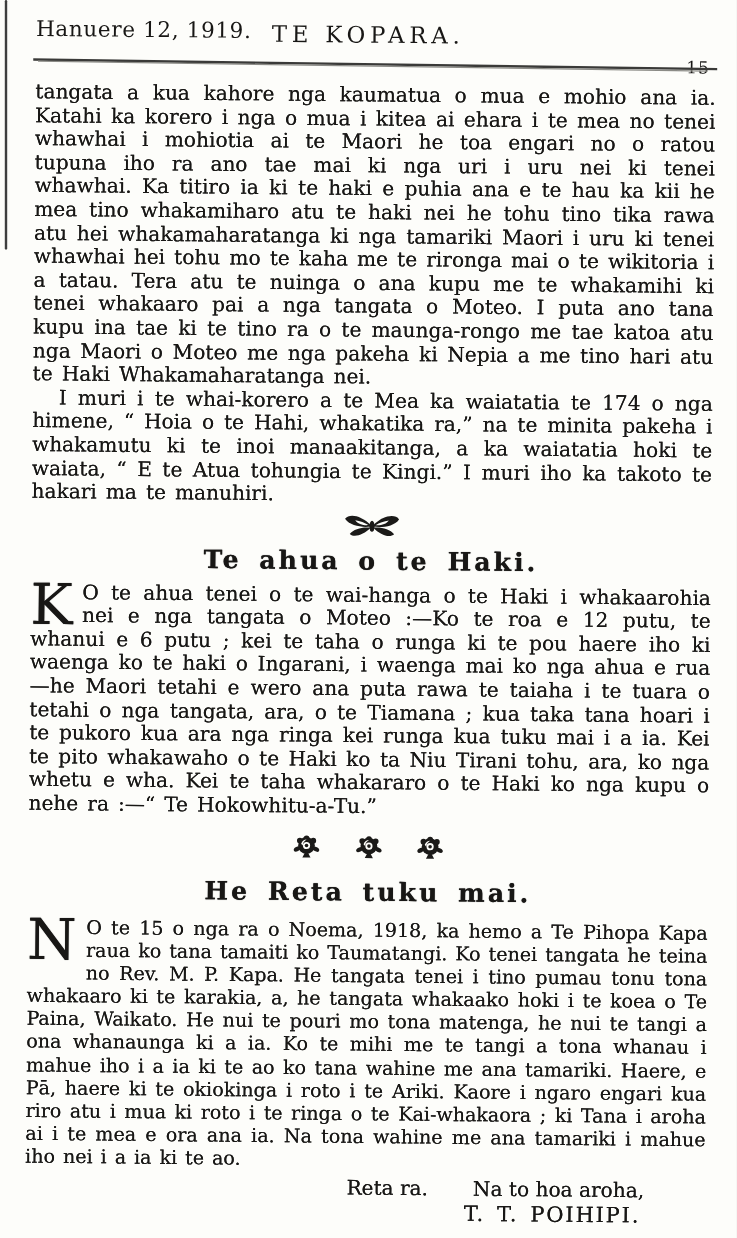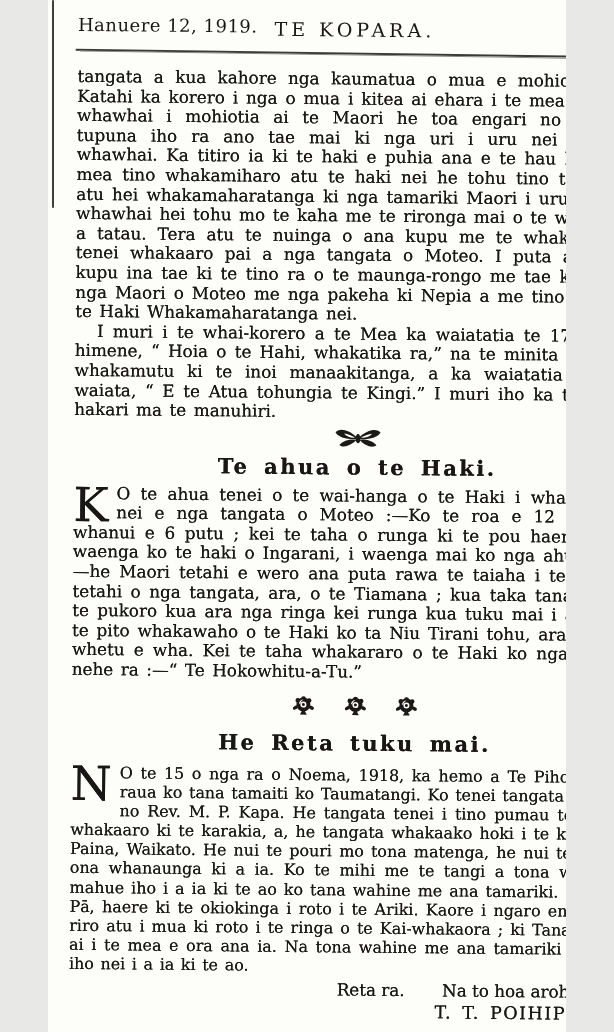--- a/index.html
+++ b/index.html
@@ -1,18 +1,18 @@
 <!DOCTYPE html>
 <html><head>
 <meta charset="utf-8">
 <style>
   html,body{margin:0;padding:0;background:#e8e8e6;}
   .page{
     position:relative;
-    width:518px;height:1032px;
+    width:614px;height:1032px;
     margin:0 auto;
     background:#fdfdfa;
     overflow:hidden;
     font-family:"DejaVu Serif","Liberation Serif",serif;
     color:#181715;
   }
   .scan-mark{
     position:absolute;left:4px;top:0;width:2px;height:208px;
     background:#1c1c1c;opacity:.85;border-radius:1px;
   }

